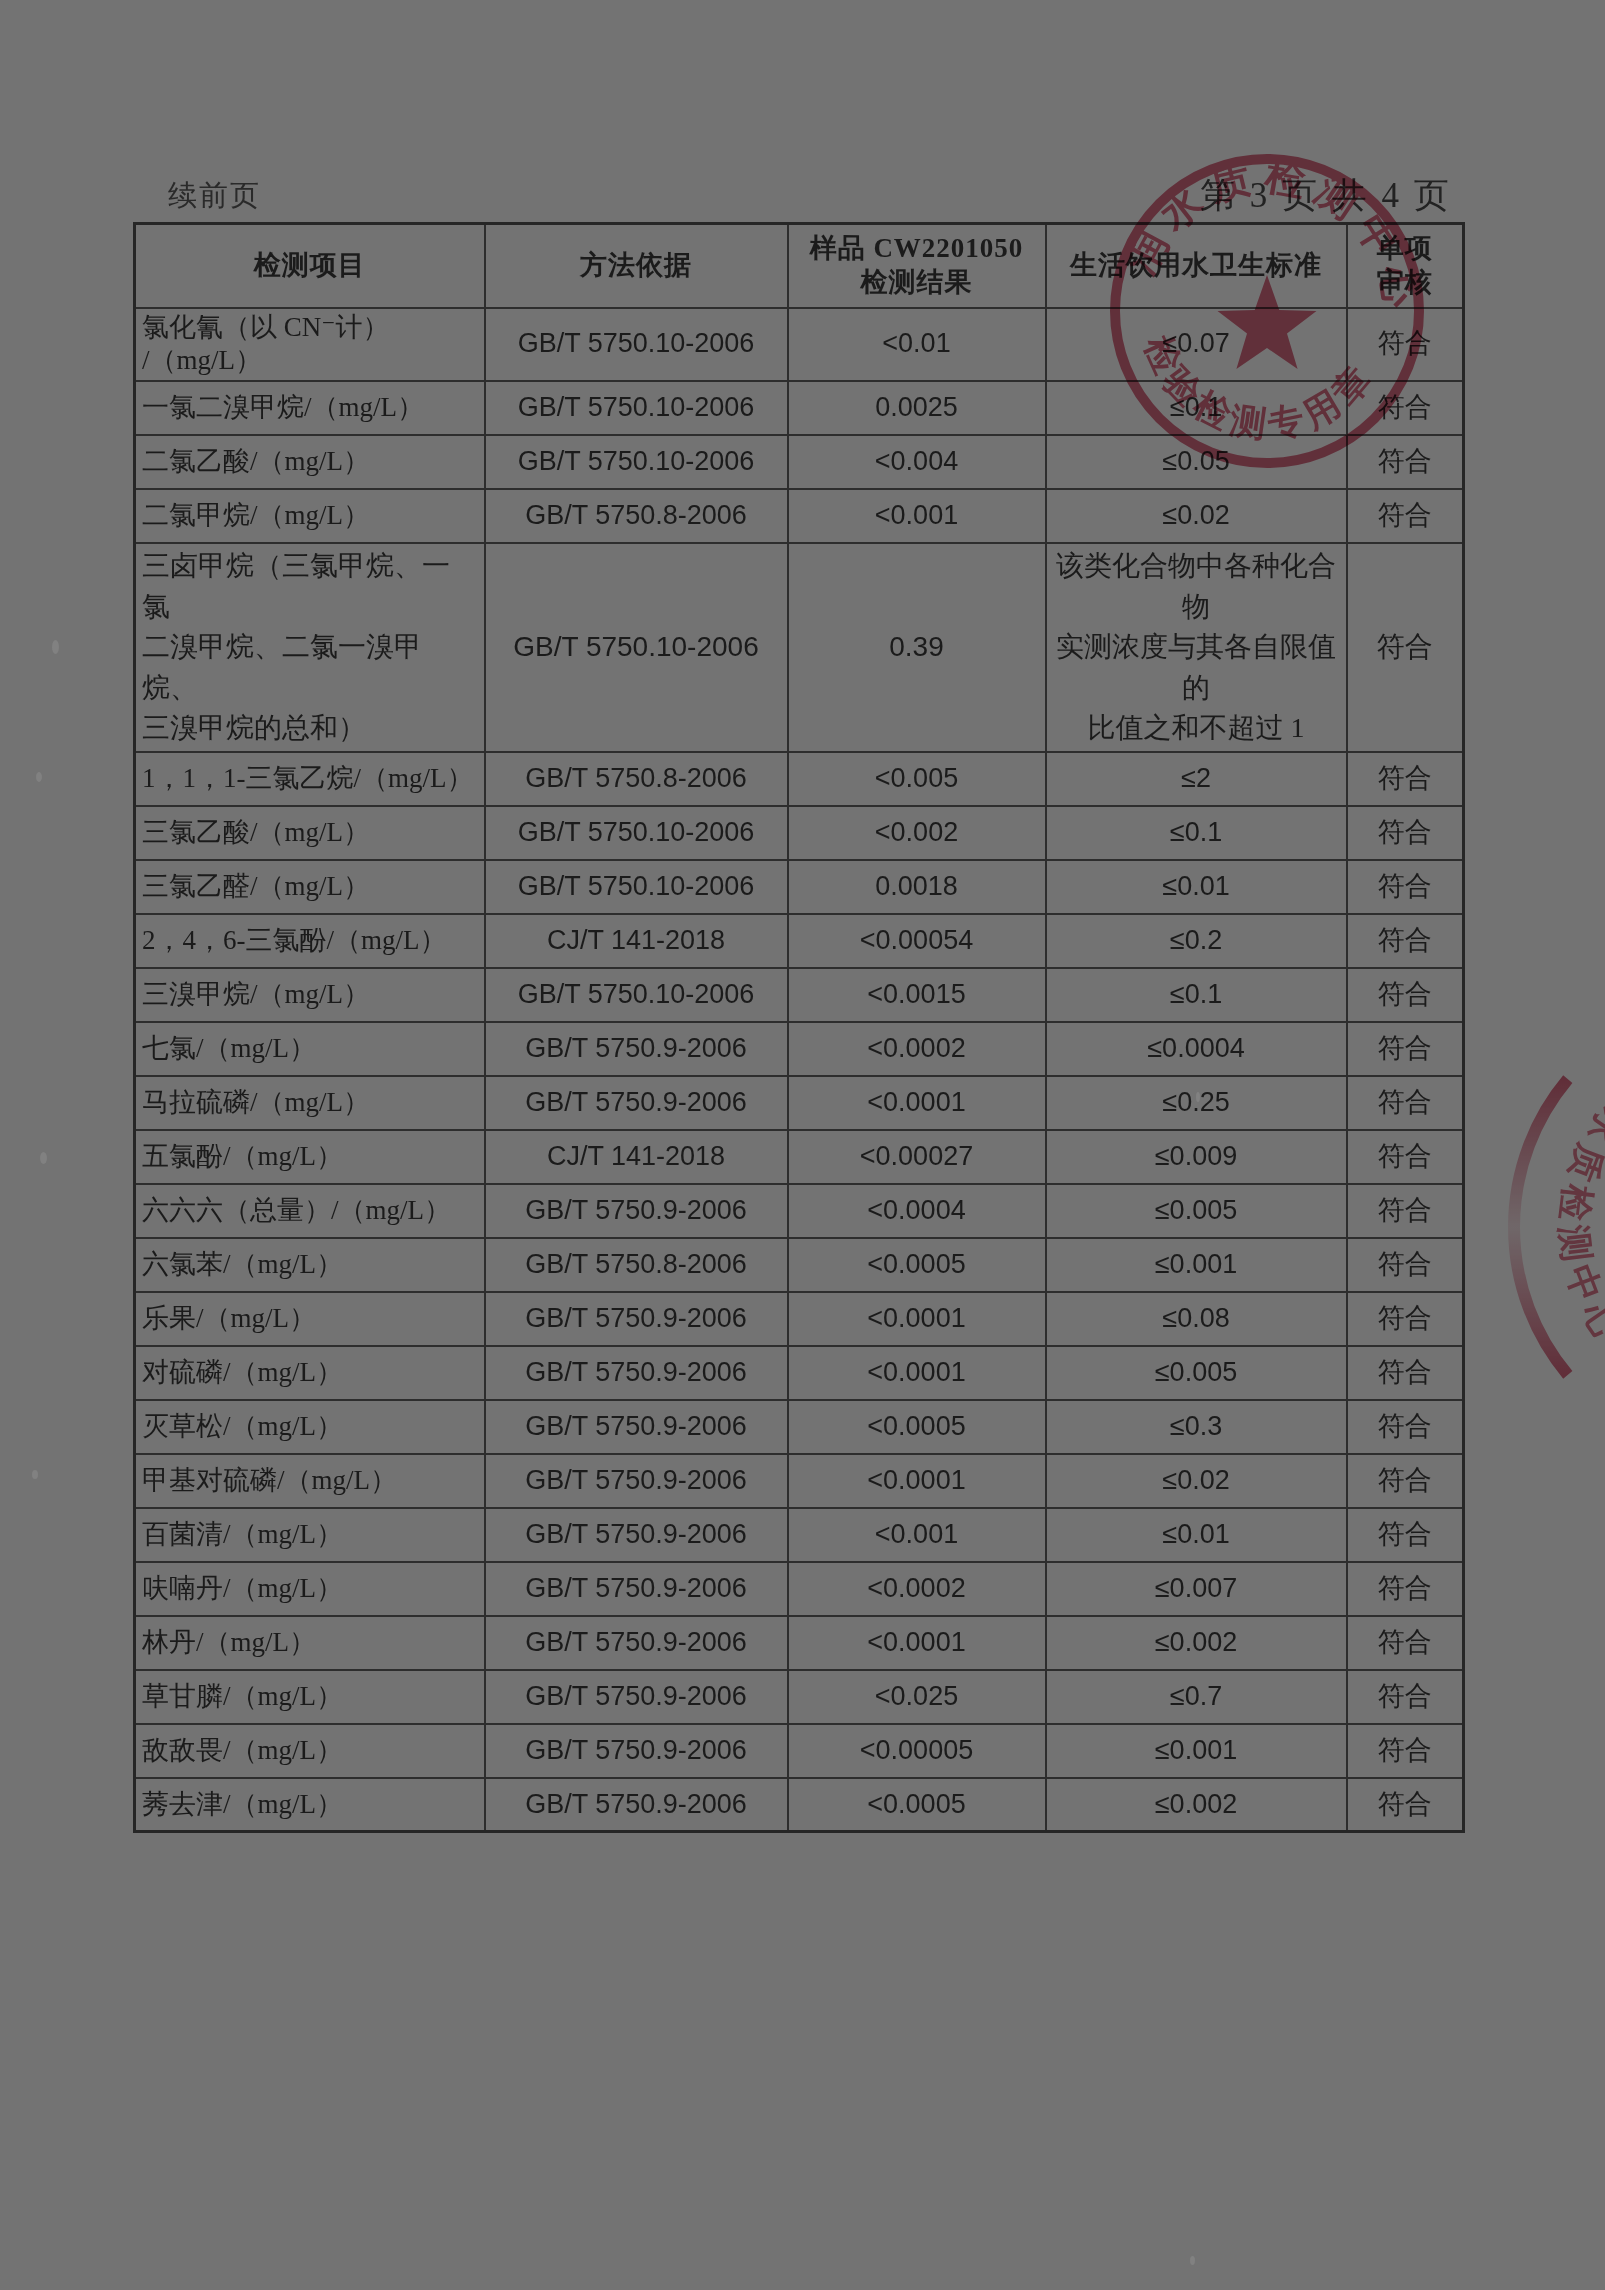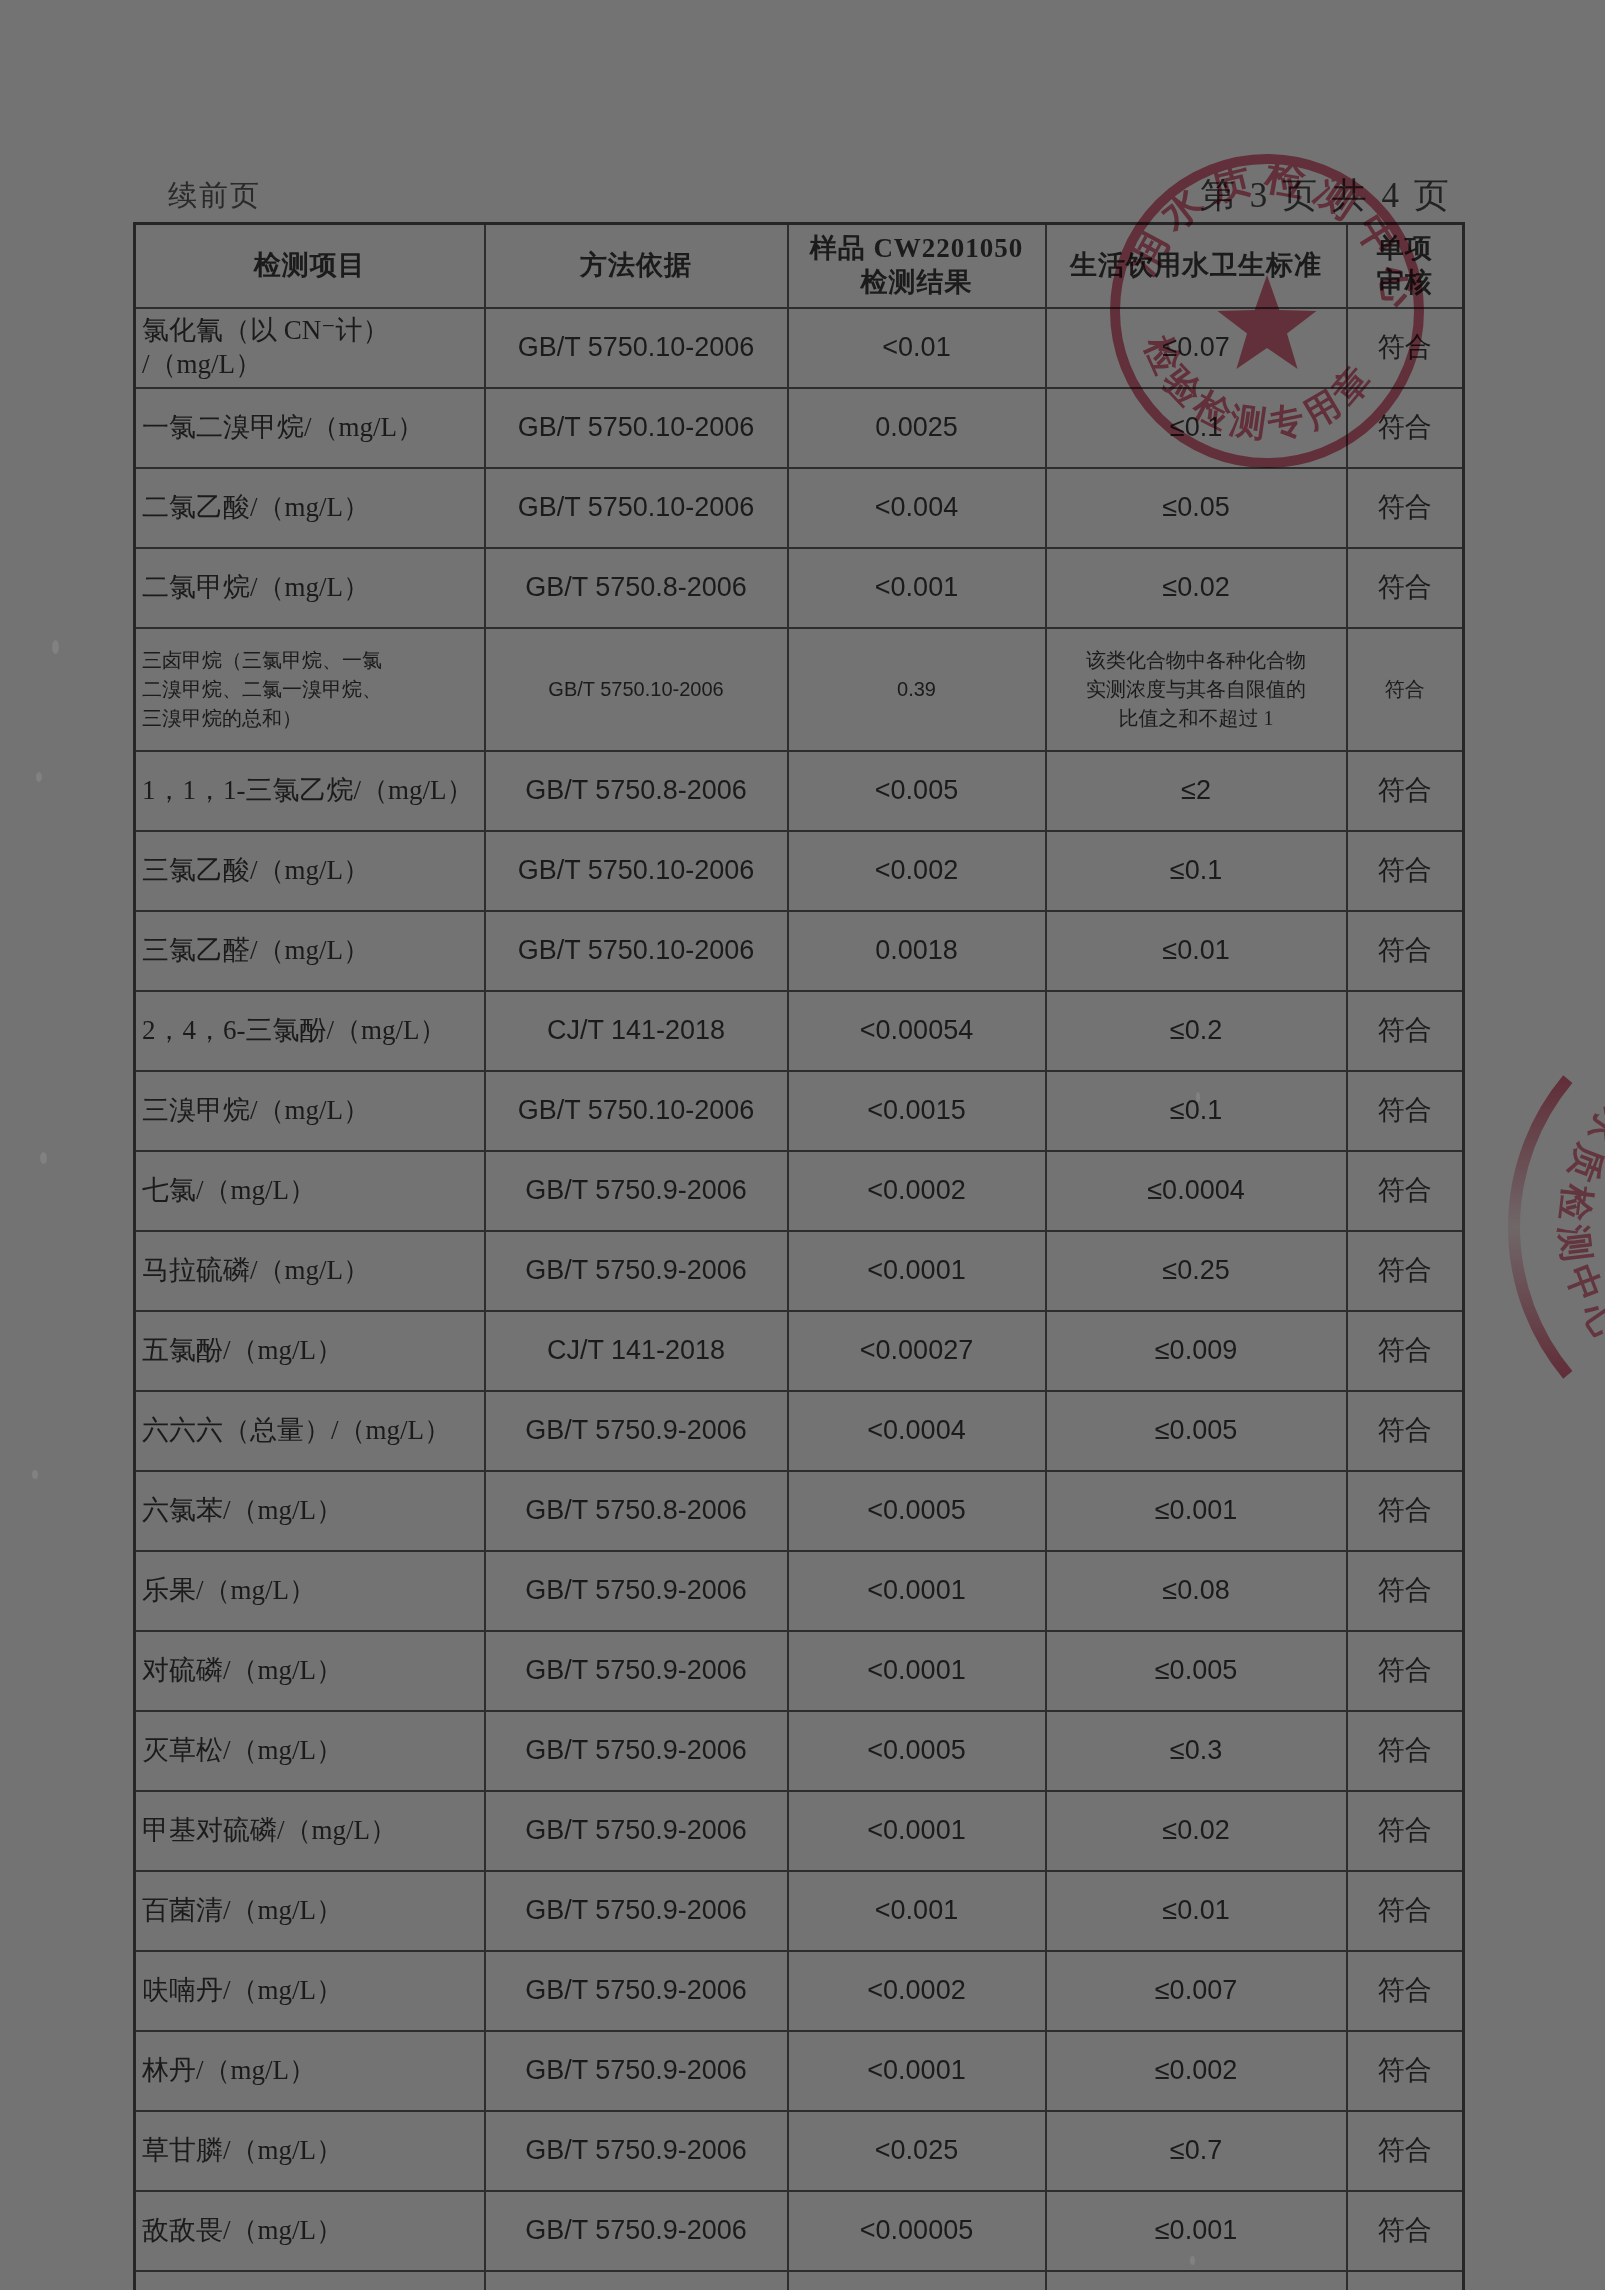--- a/index.html
+++ b/index.html
@@ -36,26 +36,26 @@
     padding:2px 6px;
     vertical-align:middle;
     white-space:pre-line;
     font-size:27px;
     line-height:1.25;
     color:#1b1b1b;
   }
   table.report{border:3px solid #262626;}
   thead tr{height:84px;}
   thead th{font-weight:700;font-size:28px;text-align:center;letter-spacing:1px;}
-  tbody tr{height:80px;}
+  tbody tr{height:54px;}
   tbody tr.h3{height:123px;}
   td.cell-item{text-align:left;padding-left:20px;font-size:27px;}
   td.cell-mid{text-align:center;}
   .sans{font-family:"Liberation Sans","DejaVu Sans",sans-serif;font-size:27px;}
-  tr.h3 td{font-size:20px;line-height:1.45;}
+  tr.h3 td{font-size:28px;line-height:1.45;}
   
   .stamp-main{
     position:absolute;left:1097px;top:141px;width:340px;height:340px;
     z-index:6;mix-blend-mode:multiply;pointer-events:none;
   }
   .stamp-edge{
     position:absolute;left:1445px;top:1020px;width:160px;height:430px;
     z-index:6;mix-blend-mode:multiply;pointer-events:none;
   }
   

